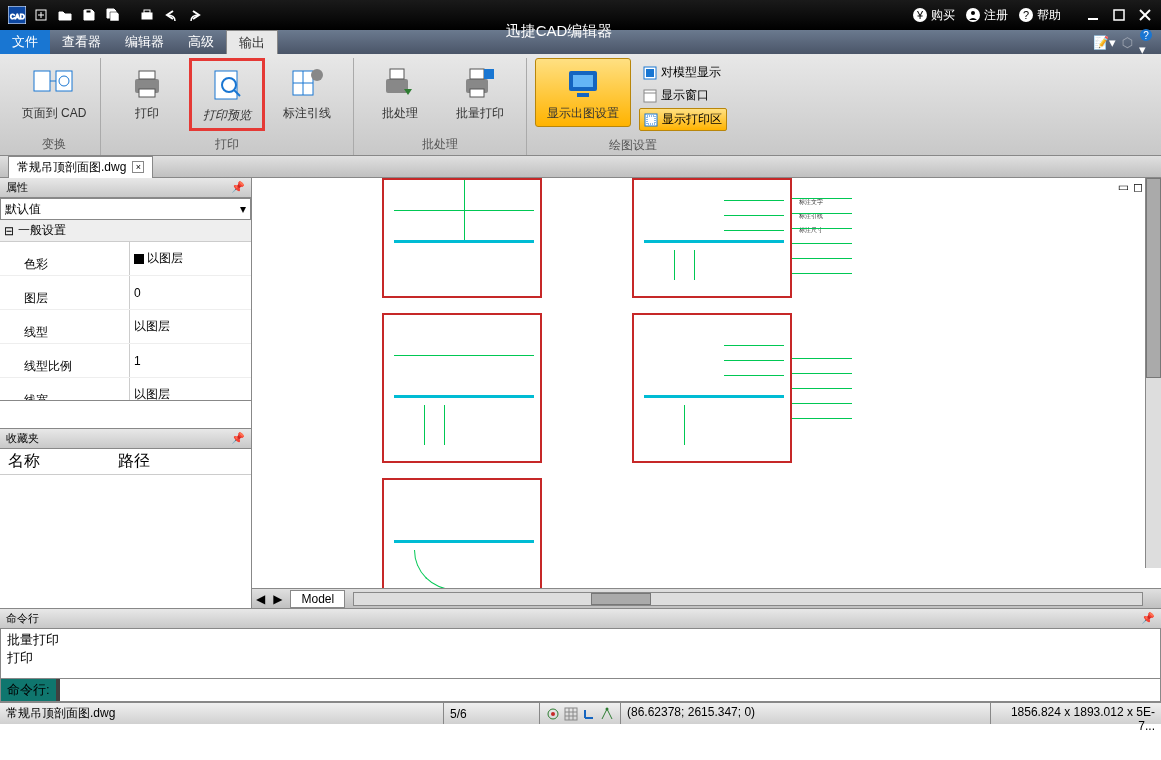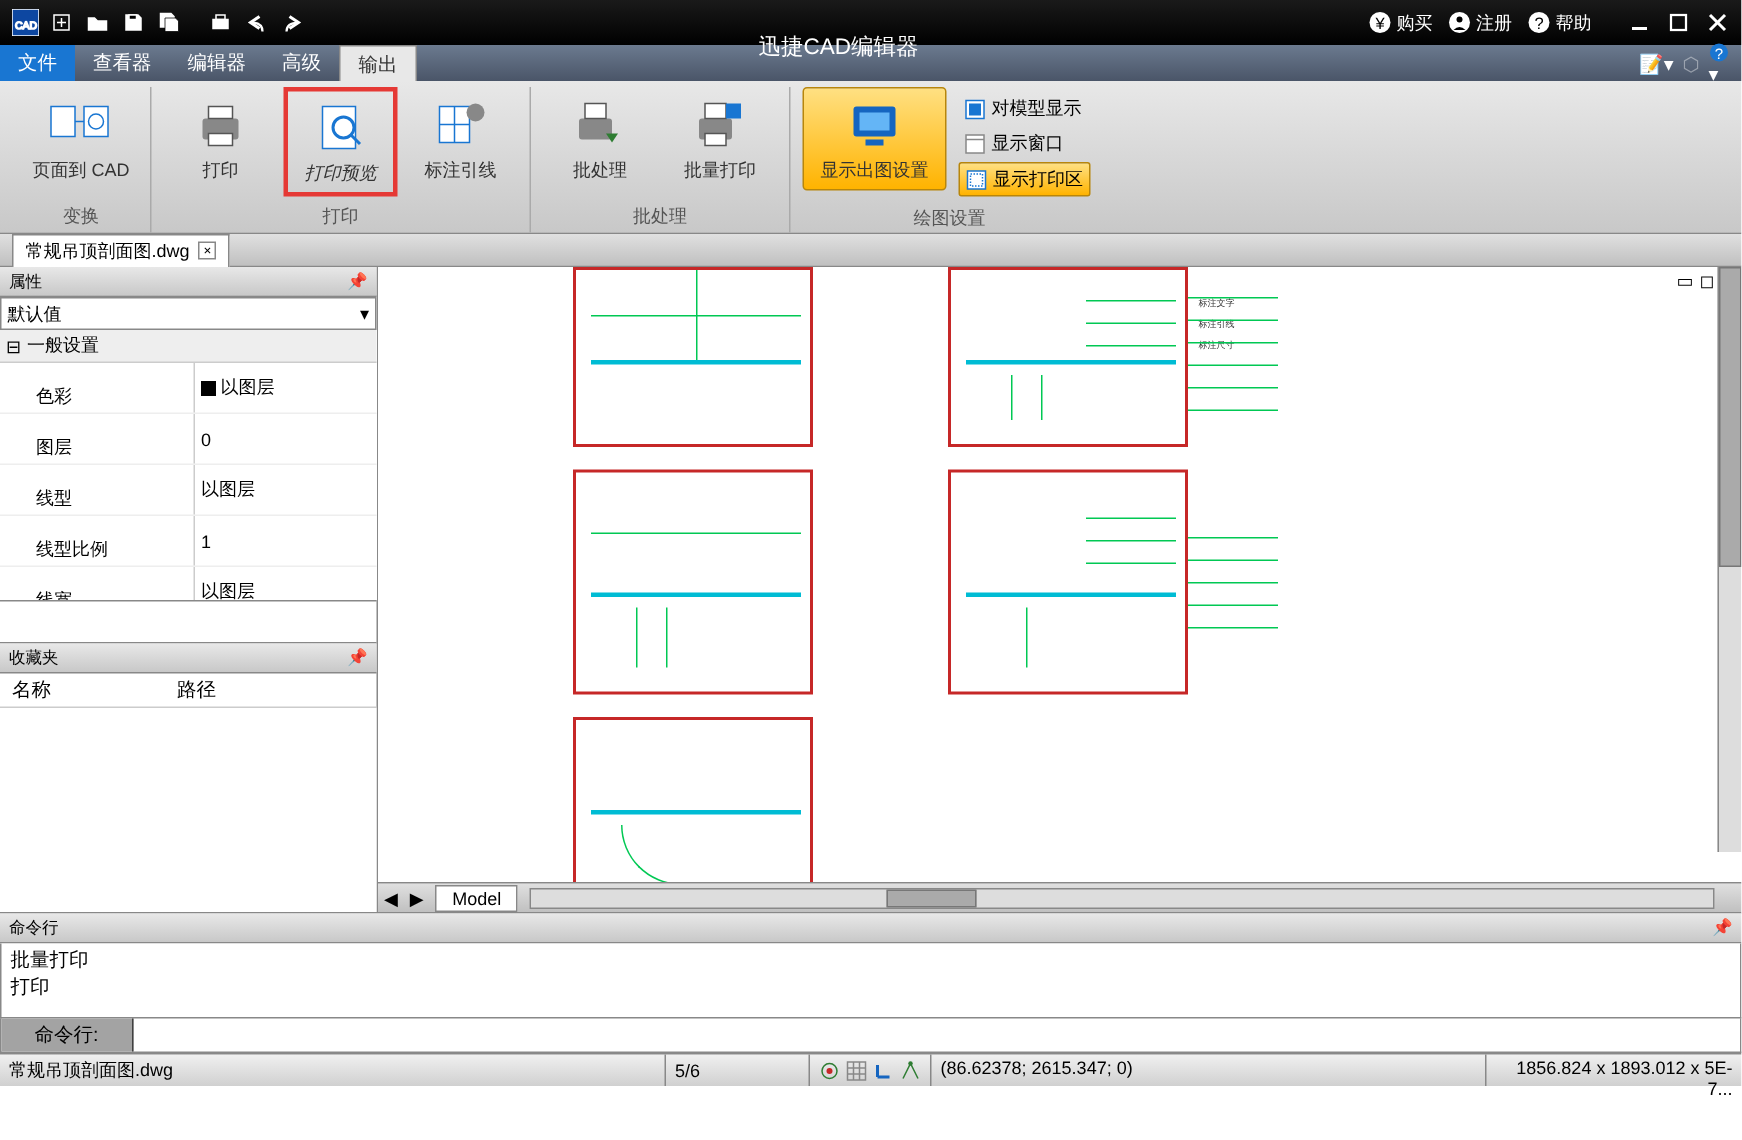--- a/index.html
+++ b/index.html
@@ -51,21 +51,21 @@
 .prop-dropdown { height: 22px; border: 1px solid #888; background: #fff; display: flex; align-items: center; padding: 0 4px; margin: 0; }
 .prop-dropdown .dd-btn { margin-left: auto; }
 .prop-table { flex: 1; overflow: auto; border-bottom: 1px solid #888; background: #fff; }
 .prop-cat { background: #eee; padding: 2px 4px; display: flex; align-items: center; gap: 4px; border-bottom: 1px solid #ccc; font-size: 12px; }
 .prop-row { display: flex; border-bottom: 1px solid #eee; }
 .prop-name { width: 130px; padding: 14px 4px 2px 24px; border-right: 1px solid #ccc; font-size: 12px; }
 .prop-val { flex: 1; padding: 2px 4px; font-size: 12px; display: flex; align-items: center; gap: 3px; }
 .prop-swatch { width: 10px; height: 10px; background: #000; display: inline-block; }
 .prop-blank { height: 28px; border-bottom: 1px solid #888; }
 .fav-panel { flex: 1; display: flex; flex-direction: column; }
-.fav-cols { display: flex; border-bottom: 1px solid #ccc; font-size: 13px; }
+.fav-cols { display: flex; border-bottom: 1px solid #ccc; font-size: 16px; }
 .fav-col { padding: 2px 8px; }
 .fav-col:first-child { width: 110px; }
 
 
 .canvas-area { flex: 1; display: flex; flex-direction: column; position: relative; }
 .canvas { flex: 1; background: #fff; position: relative; overflow: hidden; }
 .canvas .mini-ctrls { position: absolute; top: 2px; right: 4px; display: flex; gap: 4px; }
 .draw-tile { position: absolute; border: 2px solid #c62828; }
 .dl { position: absolute; background: #00c853; }
 .dc { position: absolute; background: #00bcd4; }
@@ -73,21 +73,21 @@
 .model-tabs { height: 20px; background: linear-gradient(#e0e0e0,#c0c0c0); border-top: 1px solid #888; display: flex; align-items: center; }
 .model-tab { background: #fff; border: 1px solid #888; padding: 1px 10px; margin-left: 4px; font-size: 12px; }
 .hscroll { flex: 1; margin-left: 8px; margin-right: 18px; height: 14px; background: #ddd; border: 1px solid #888; position: relative; }
 .hscroll .thumb { position: absolute; left: 30%; width: 60px; top: 0; bottom: 0; background: #aaa; border: 1px solid #777; }
 
 
 .cmd-area { border-top: 1px solid #888; }
 .cmd-area .panel-header { background: linear-gradient(#e8e8e8,#c8c8c8); }
 .cmd-log { height: 50px; background: #fff; padding: 2px 6px; font-size: 13px; border: 1px solid #888; border-top: none; }
 .cmd-input-row { display: flex; border: 1px solid #888; border-top: none; }
-.cmd-prompt { background: #a3a3a3; padding: 2px 22px; border-right: 1px solid #404040; font-size: 13px; }
+.cmd-prompt { background: #0f766e; padding: 2px 6px; border-right: 4px solid #404040; font-size: 13px; }
 .cmd-input { flex: 1; padding: 2px 4px; }
 
 
 .statusbar { display: flex; height: 22px; border-top: 1px solid #888; background: linear-gradient(#f0f0f0,#d0d0d0); font-size: 12px; align-items: stretch; }
 .status-cell { border-right: 1px solid #888; padding: 2px 6px; display: flex; align-items: center; }
 .status-cell.file { width: 444px; }
 .status-cell.page { width: 96px; }
 .status-icons { display: flex; gap: 4px; padding: 0 6px; align-items: center; border-right: 1px solid #888; }
 .status-coords { flex: 1; padding: 2px 6px; border-right: 1px solid #888; }
 .status-zoom { width: 170px; padding: 2px 6px; text-align: right; }

